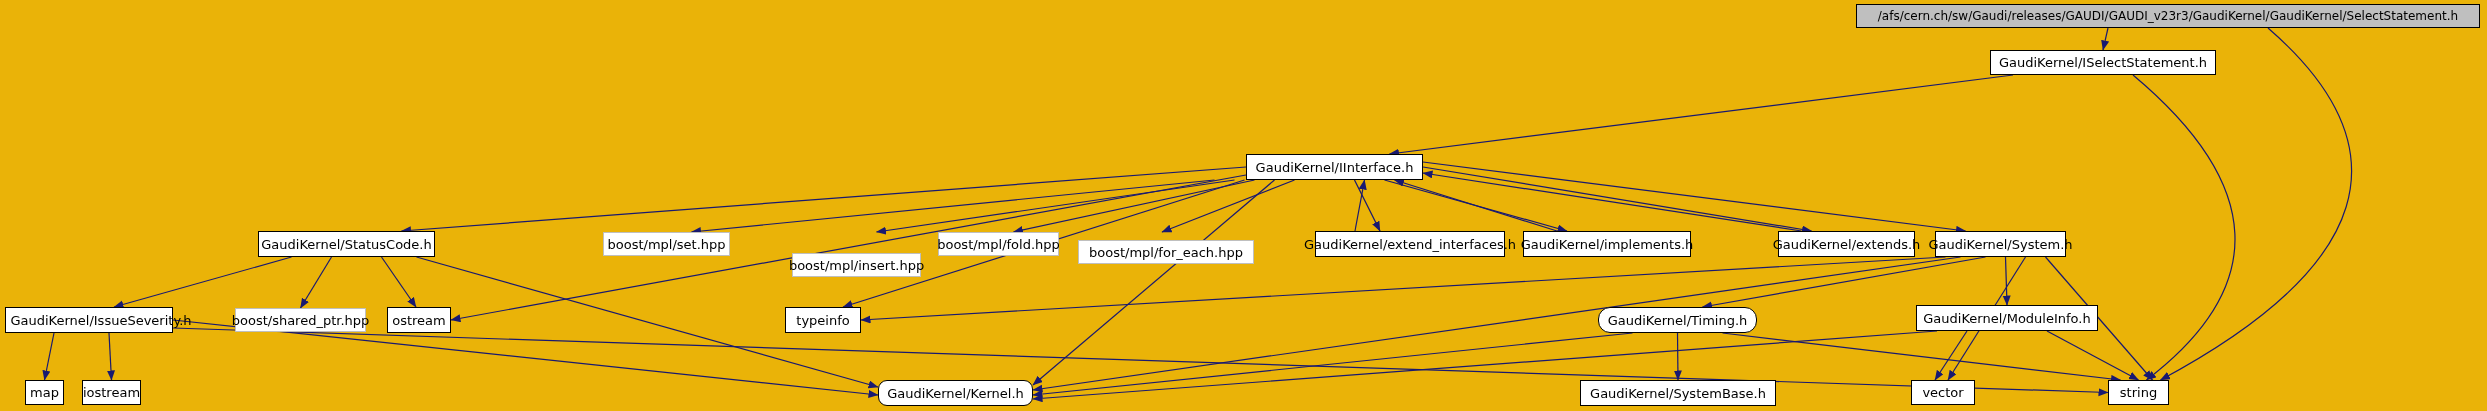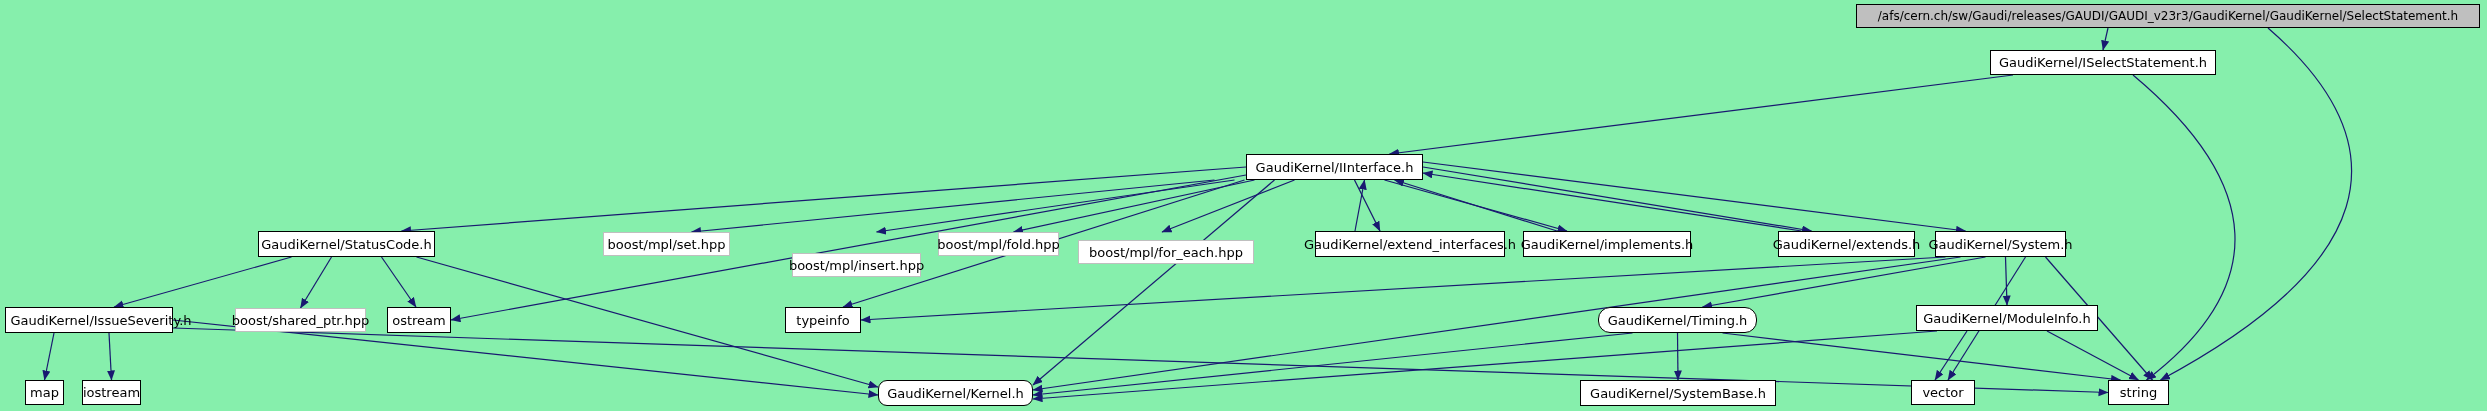--- a/index.html
+++ b/index.html
@@ -1,19 +1,19 @@
 <!DOCTYPE html>
 <html><head>
 <meta charset="utf-8">
 <style>
   html,body{margin:0;padding:0;background:#ffffff;}
   #graph{
     position:relative;
     width:2487px;height:411px;
-    background:#86efac;
+    background:#eab308;
     font-family:"DejaVu Sans","Liberation Sans",sans-serif;
     overflow:hidden;
   }
   #edges{position:absolute;left:0;top:0;width:2487px;height:411px;}
   #nodes{position:absolute;left:0;top:0;width:2487px;height:411px;}
   .node{
     position:absolute;
     display:flex;align-items:center;justify-content:center;
     background:#ffffff;
     border:1px solid #000000;

